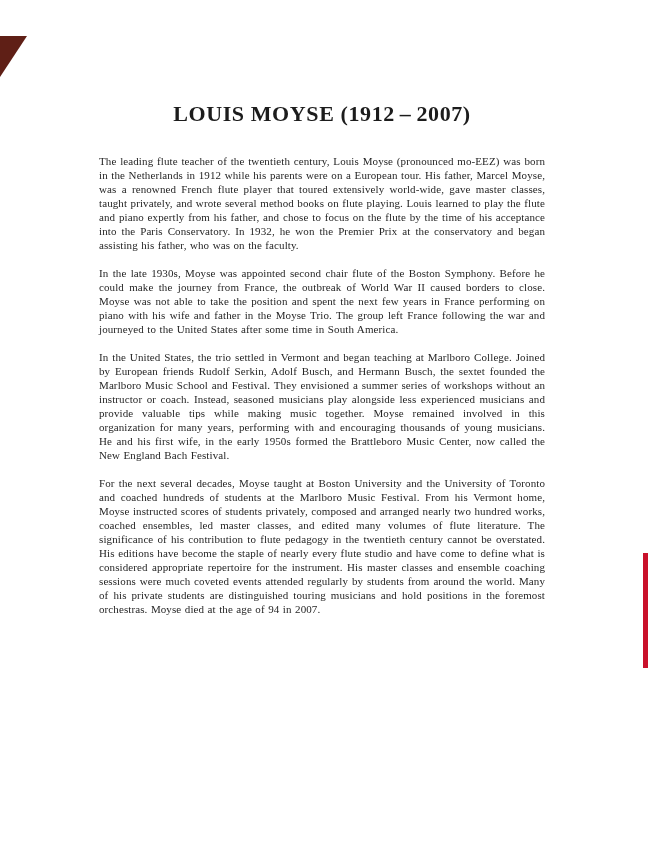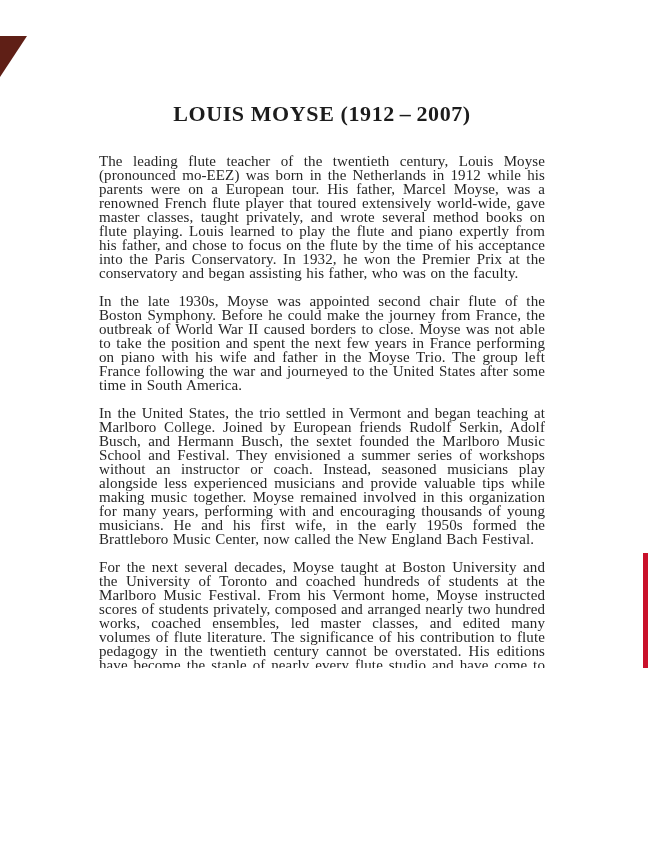--- a/index.html
+++ b/index.html
@@ -40,21 +40,21 @@
     margin: 0 0 27px 0;
     text-align: center;
     font-size: 22px;
     font-weight: 700;
     letter-spacing: 0.6px;
     color: #1c1c1c;
     font-family: "Liberation Serif", serif;
   }
   .body-text p {
     margin: 0 0 14px 0;
-    font-size: 15px;
+    font-size: 11px;
     line-height: 14px;
     text-align: justify;
     color: #262626;
     letter-spacing: 0.1px;
     word-spacing: 0.6px;
   }
   .body-text p:last-child {
     margin-bottom: 16px;
   }
 </style>

